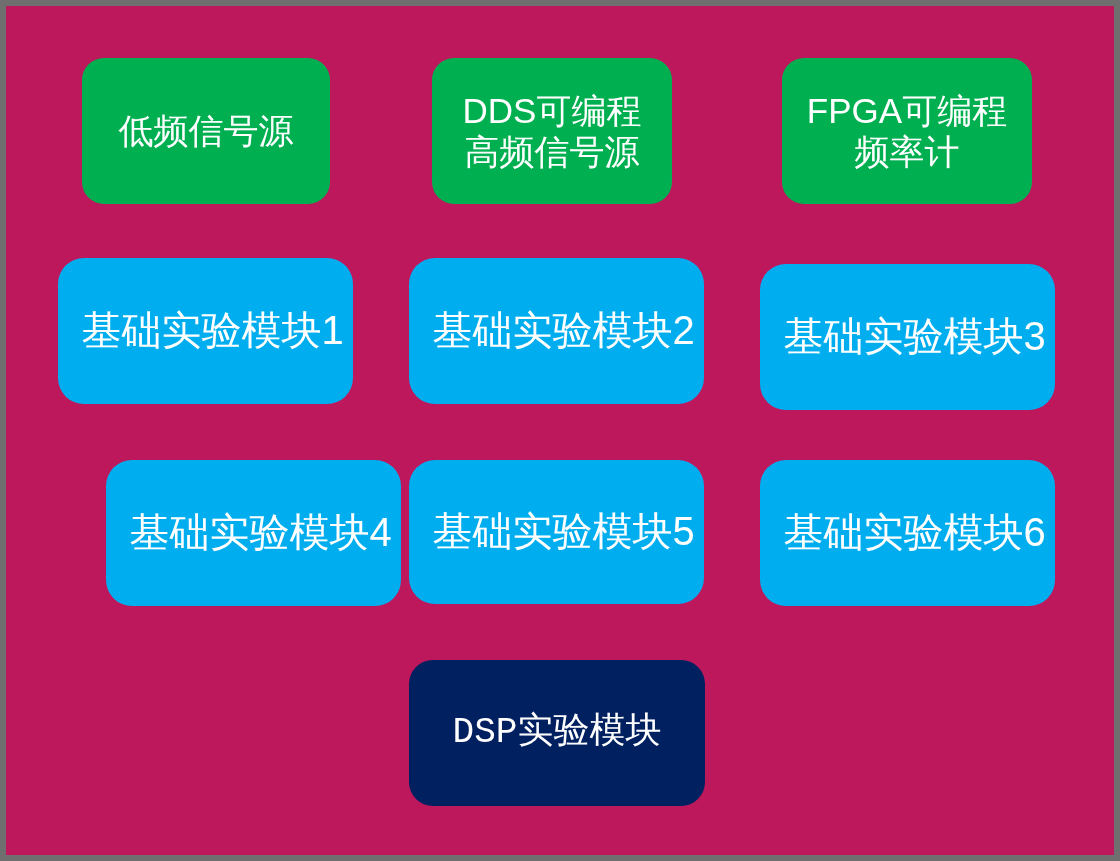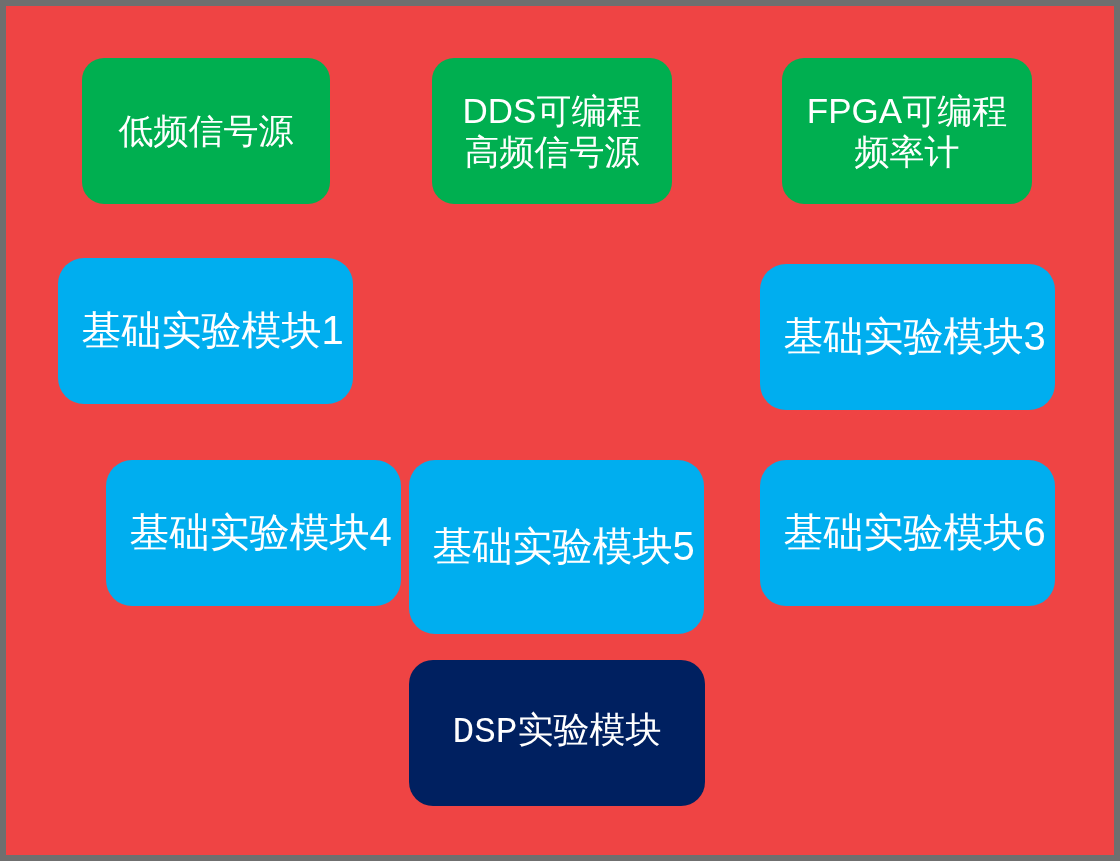--- a/index.html
+++ b/index.html
@@ -14,21 +14,21 @@
     font-family: "Liberation Sans", "DejaVu Sans", sans-serif;
     overflow: hidden;
   }
 
   #diagram-canvas {
     position: absolute;
     left: 6px;
     top: 6px;
     width: 1108px;
     height: 849px;
-    background: #ef4444;
+    background: #be185d;
     overflow: hidden;
   }
 
   .node {
     position: absolute;
     display: flex;
     align-items: center;
     justify-content: center;
     text-align: center;
     color: #ffffff;
@@ -53,41 +53,42 @@
   #node-dds-source   { left: 426px; top: 52px; width: 240px; height: 146px; }
   #node-fpga-counter { left: 776px; top: 52px; width: 250px; height: 146px; }
 
   
   #node-module-1 { left: 52px;  top: 252px; width: 295px; height: 146px; }
   #node-module-2 { left: 403px; top: 252px; width: 295px; height: 146px; }
   #node-module-3 { left: 754px; top: 252px; width: 295px; height: 146px; margin-top: 6px; }
 
   
   #node-module-4 { left: 52px;  top: 454px; width: 295px; height: 146px; margin-left: 48px; }
-  #node-module-5 { left: 403px; top: 454px; width: 295px; height: 174px; }
+  #node-module-5 { left: 403px; top: 454px; width: 295px; height: 144px; }
   #node-module-6 { left: 754px; top: 454px; width: 295px; height: 146px; }
 
   
   #node-dsp { left: 403px; top: 654px; width: 296px; height: 146px; }
 </style>
 </head>
 <body>
 
 <div id="diagram-canvas">
 
   <div class="node green src" id="node-lf-source">低频信号源</div>
 
   <div class="node green src" id="node-dds-source">DDS可编程
 高频信号源</div>
 
   <div class="node green src" id="node-fpga-counter">FPGA可编程
 频率计</div>
 
   <div class="node blue mod" id="node-module-1">基础实验模块1</div>
 
+  <div class="node blue mod" id="node-module-2">基础实验模块2</div>
 
   <div class="node blue mod" id="node-module-3">基础实验模块3</div>
 
   <div class="node blue mod" id="node-module-4">基础实验模块4</div>
 
   <div class="node blue mod" id="node-module-5">基础实验模块5</div>
 
   <div class="node blue mod" id="node-module-6">基础实验模块6</div>
 
   <div class="node navy dsp" id="node-dsp">DSP实验模块</div>

